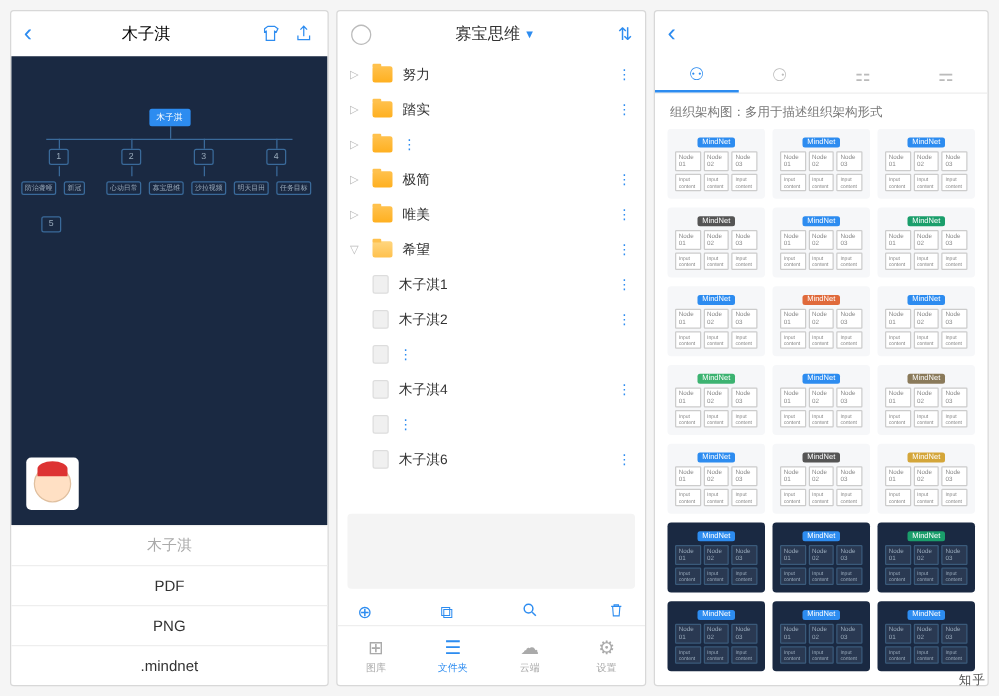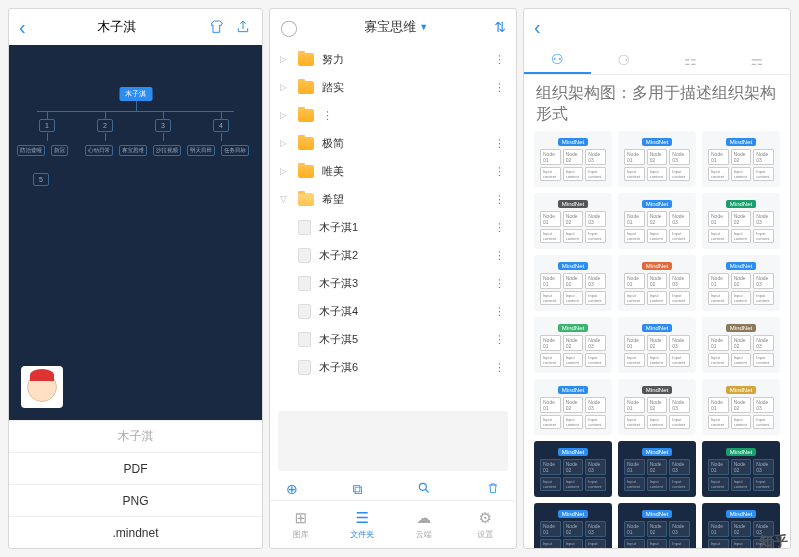--- a/index.html
+++ b/index.html
@@ -49,30 +49,30 @@
   .tab.active{color:#2d8cf0}
   .tab .ti{font-size:15px}
 
   
   .hdr3{height:36px;display:flex;align-items:center;padding:0 10px}
   .hdr3 .bk{color:#2d8cf0;font-size:20px;font-weight:300}
   .hdr3 .ttl3{flex:1;text-align:center;font-size:13px}
   .tabs3{display:flex;height:30px;border-bottom:1px solid #eee}
   .tb3{flex:1;display:flex;align-items:center;justify-content:center;color:#bbb;font-size:14px}
   .tb3.active{color:#2d8cf0;border-bottom:2px solid #2d8cf0}
-  .desc{font-size:16px;color:#777;padding:8px 12px 6px}
+  .desc{font-size:10px;color:#777;padding:8px 12px 6px}
   .grid{flex:1;display:grid;grid-template-columns:1fr 1fr 1fr;gap:6px;padding:0 10px 10px;overflow:hidden}
   .thumb{background:#f6f7f9;border-radius:3px;height:56px;position:relative;padding:6px;display:flex;flex-direction:column;align-items:center;justify-content:center}
   .thumb.dark{background:#1a2942}
   .troot{font-size:6px;padding:1px 4px;border-radius:2px;margin-bottom:3px;color:#fff}
   .trow{display:flex;gap:2px}
   .tn{font-size:5px;padding:1px 2px;border:0.5px solid #ccc;border-radius:1px;color:#888;background:#fff}
   .thumb.dark .tn{background:#2a3952;border-color:#3a5a7a;color:#9ab}
 
-  .watermark{position:absolute;bottom:6px;right:10px;font-size:14px;color:#555;font-weight:700;letter-spacing:1px;z-index:10}
+  .watermark{position:absolute;bottom:6px;right:10px;font-size:10px;color:#555;font-weight:400;letter-spacing:1px;z-index:10}
 </style>
 </head>
 <body>
 
 <div class="frame">
 
   <div class="pane p1">
     <div class="hdr1">
       <span class="back">‹</span>
       <div class="t1">
@@ -179,31 +179,29 @@
       <span class="lbl">木子淇1</span>
       <span class="more">⋮</span>
     </div>
         <div class="frow file">
       <span class="fic"></span>
       <span class="lbl">木子淇2</span>
       <span class="more">⋮</span>
     </div>
         <div class="frow file">
       <span class="fic"></span>
-      <span class="lbl">木子淇3</span>
       <span class="more">⋮</span>
     </div>
         <div class="frow file">
       <span class="fic"></span>
       <span class="lbl">木子淇4</span>
       <span class="more">⋮</span>
     </div>
         <div class="frow file">
       <span class="fic"></span>
-      <span class="lbl">木子淇5</span>
       <span class="more">⋮</span>
     </div>
         <div class="frow file">
       <span class="fic"></span>
       <span class="lbl">木子淇6</span>
       <span class="more">⋮</span>
     </div>
       </div>
     <div class="placeholder"></div>
     <div style="display:flex;justify-content:space-between;padding:6px 16px 2px;color:#2d8cf0;font-size:14px">

